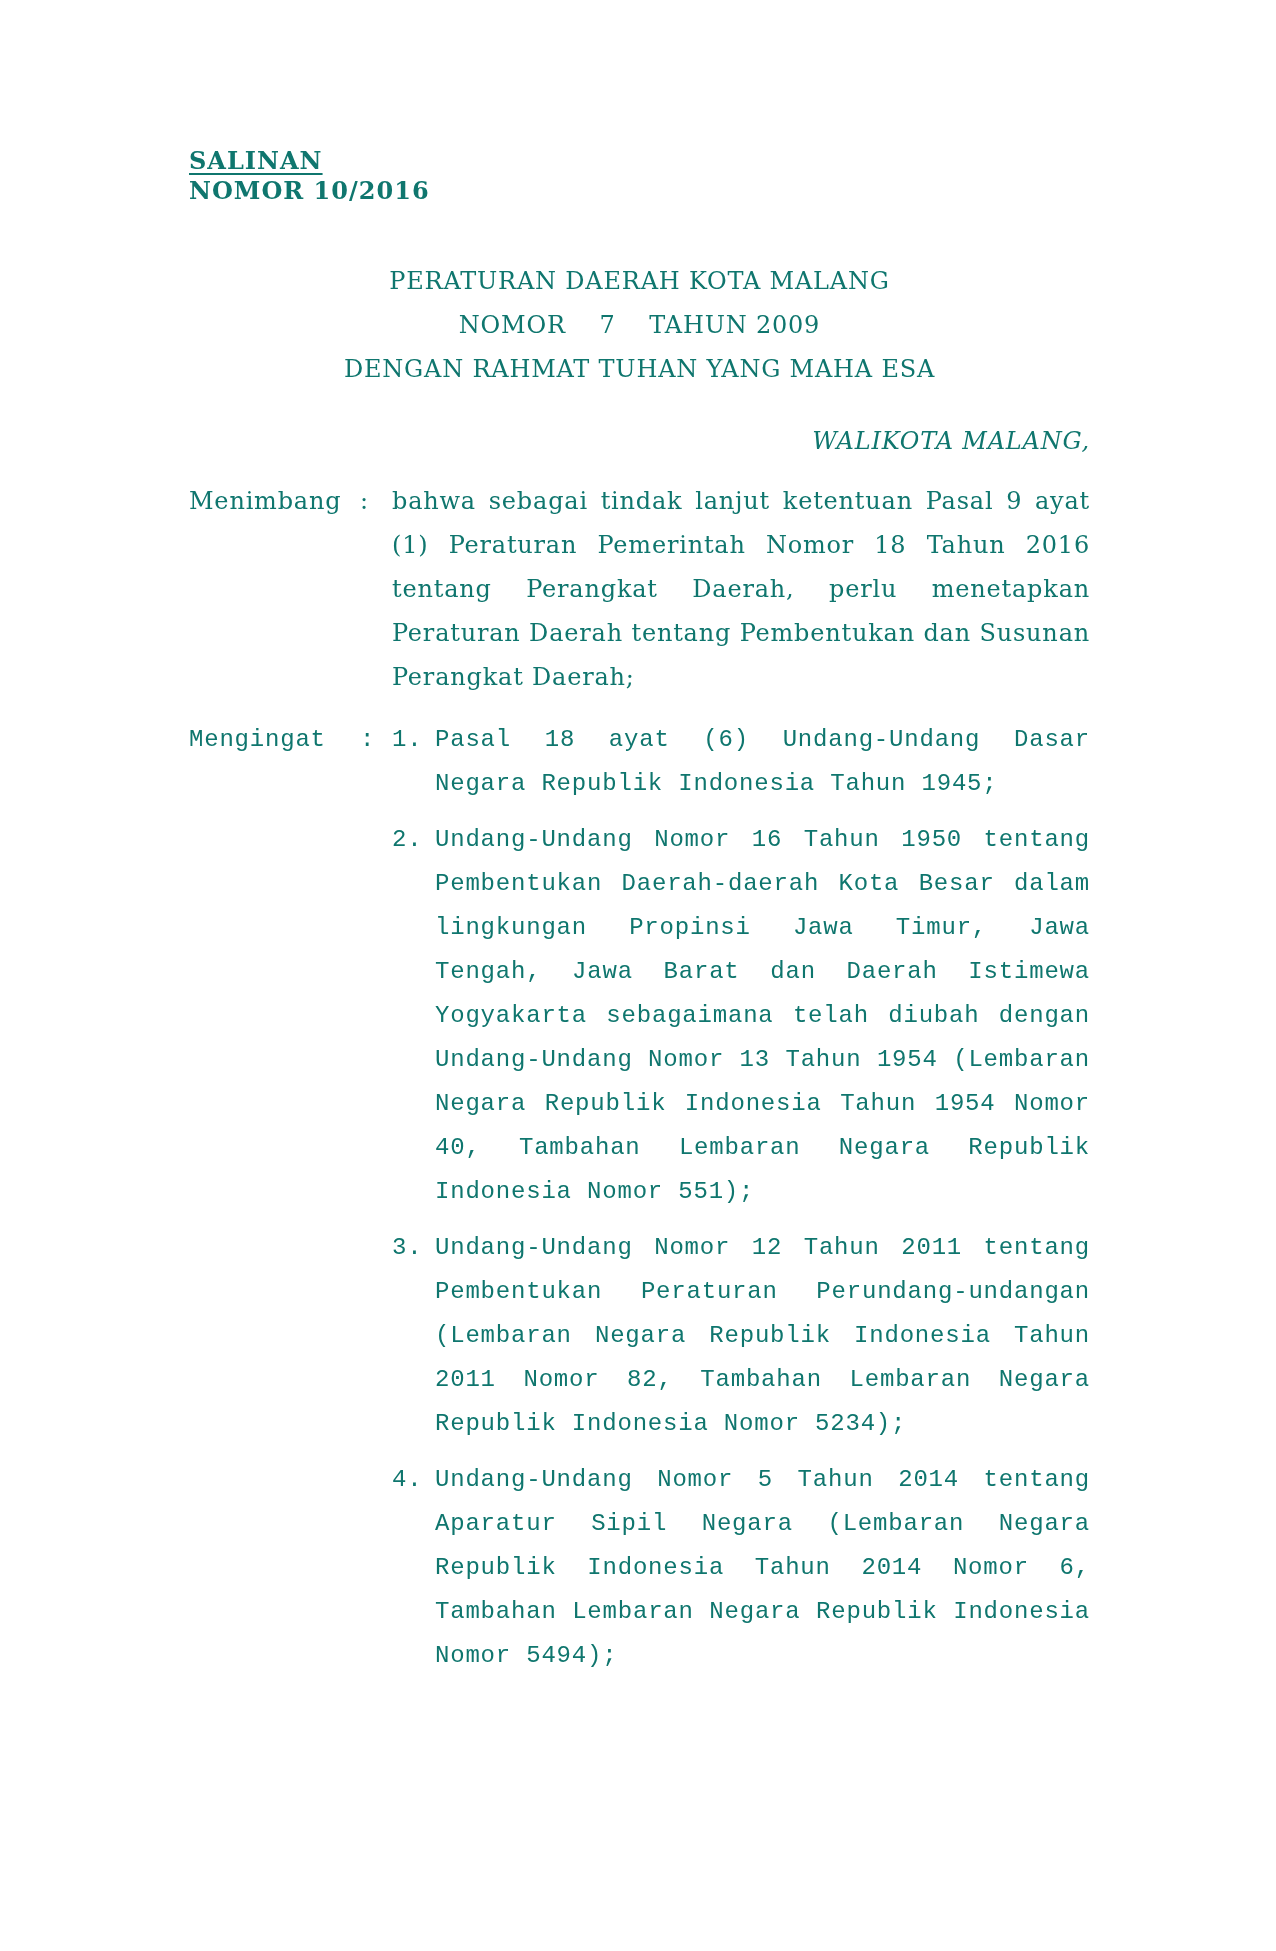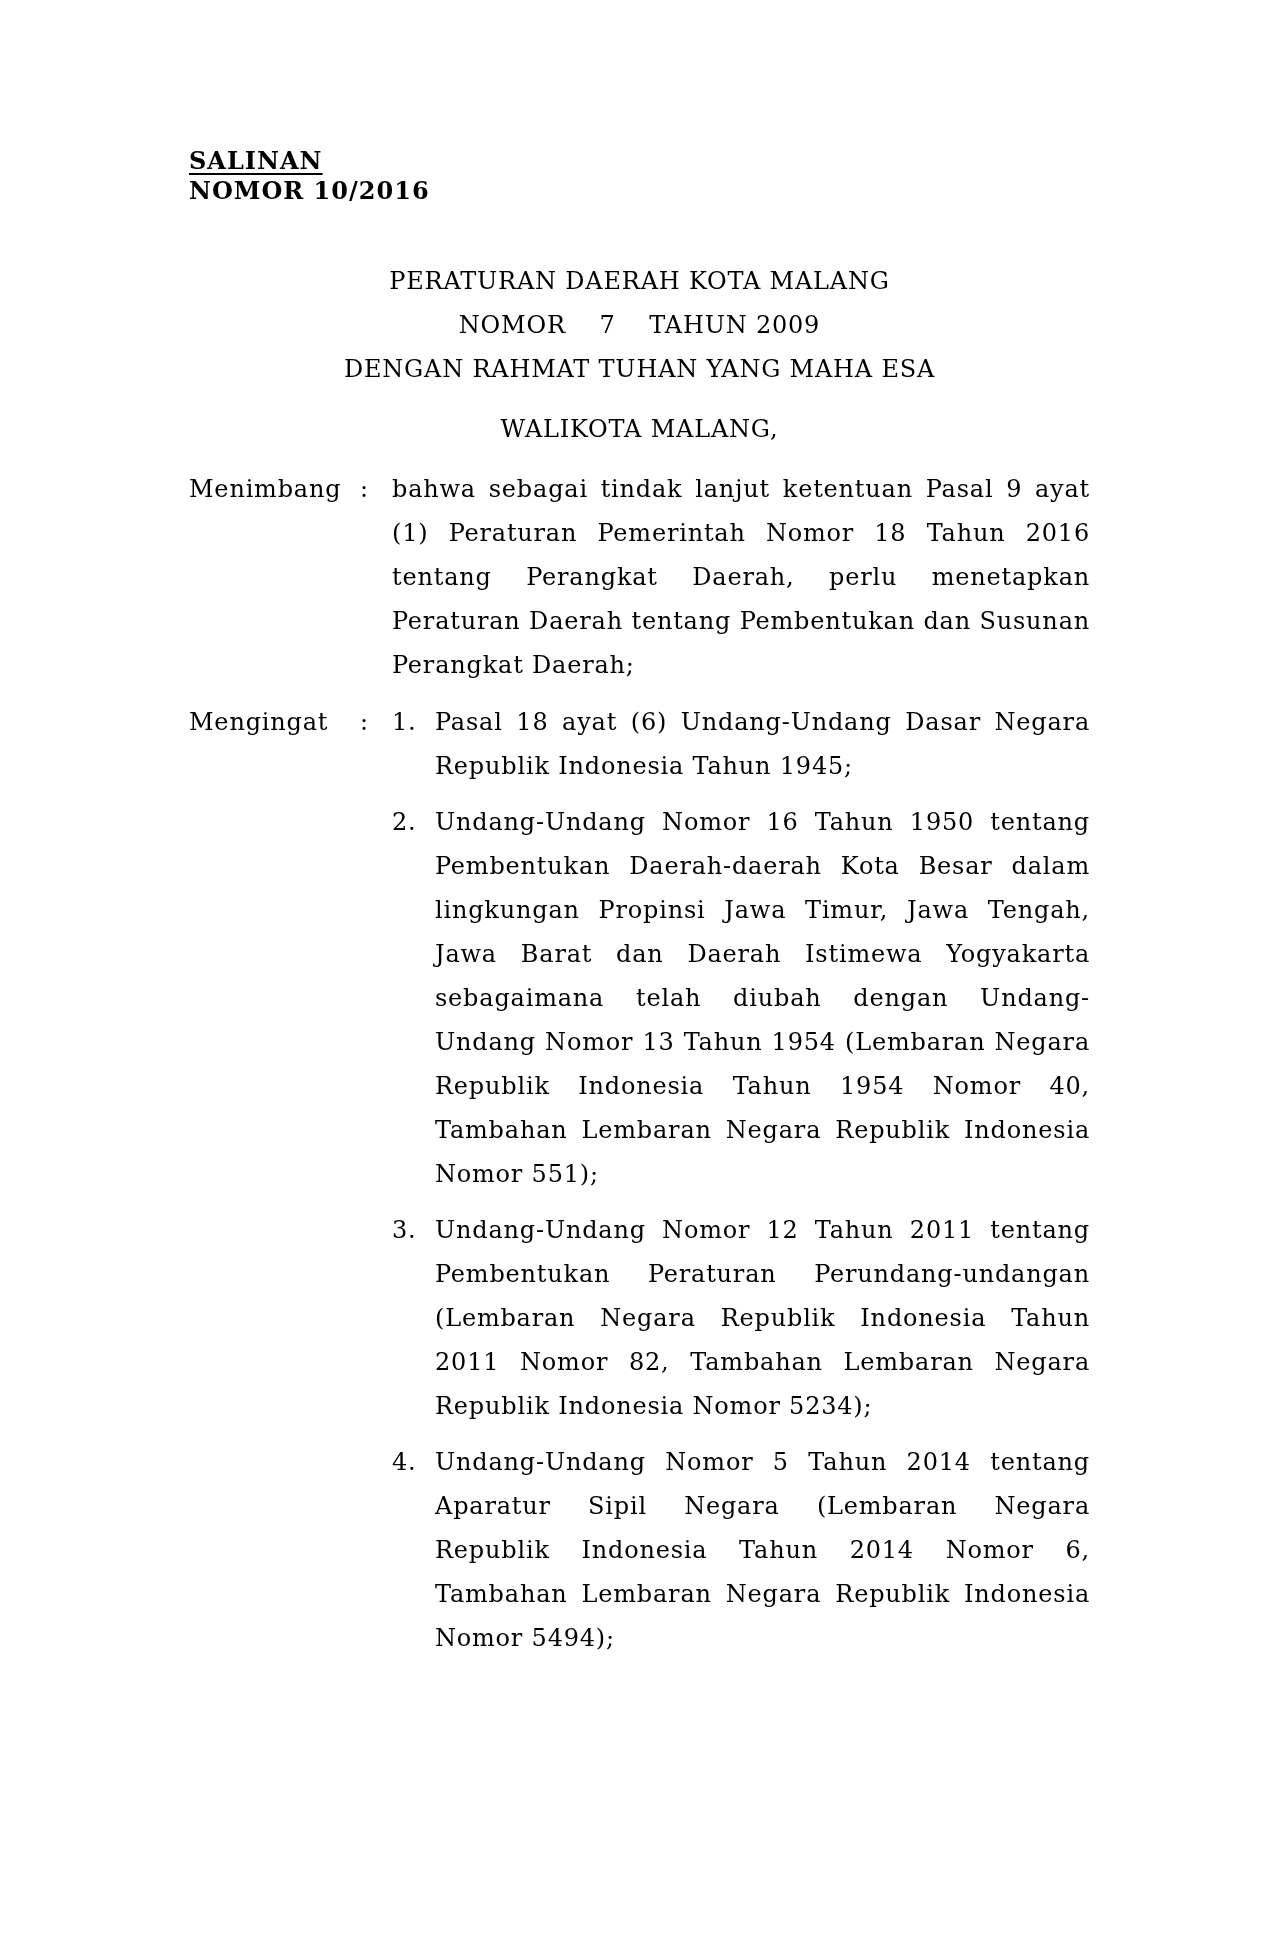--- a/index.html
+++ b/index.html
@@ -7,21 +7,21 @@
     padding: 0;
     background: #ffffff;
   }
   .page {
     position: relative;
     width: 1276px;
     height: 1951px;
     box-sizing: border-box;
     margin: 0 auto;
     background: #ffffff;
-    color: #000000;
+    color: #0f766e;
     font-family: "DejaVu Serif", serif;
     font-size: 24px;
     letter-spacing: 0.8px;
     padding: 146px 186px 0 189px;
     overflow: hidden;
   }
 
   
   .stamp {
     font-weight: bold;
@@ -43,34 +43,35 @@
     line-height: 44px;
   }
   .title-line-nomor {
     white-space: pre-wrap; 
   }
   .invocation {
     text-align: center;
     line-height: 44px;
   }
   .authority {
-    margin-top: 16px;
-    text-align: center;
+    margin-top: 28px;
+    text-align: right;
     line-height: 44px;
+    font-style: italic;
   }
 
   
   .section {
     display: grid;
     grid-template-columns: 171px 32px 1fr; 
     align-items: start;
     line-height: 44px;
   }
   .section-considering { margin-top: 16px; }
-  .section-legal       { margin-top: 13px; }
+  .section-legal       { margin-top: 19px; font-family: Liberation Mono, monospace; }
   .section .label  { text-align: left; }
   .section .colon  { text-align: left; }
   .section .content p {
     margin: 0;
     text-align: justify;
   }
 
   
   .item {
     display: grid;

